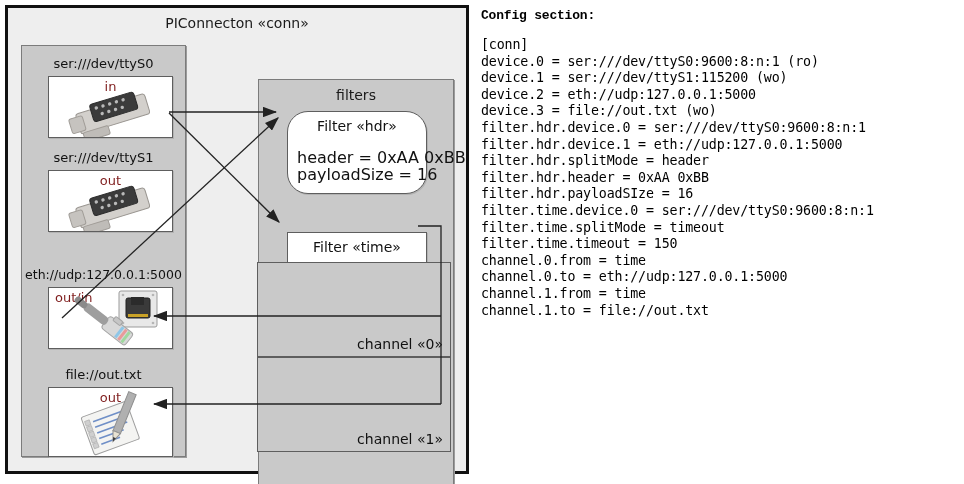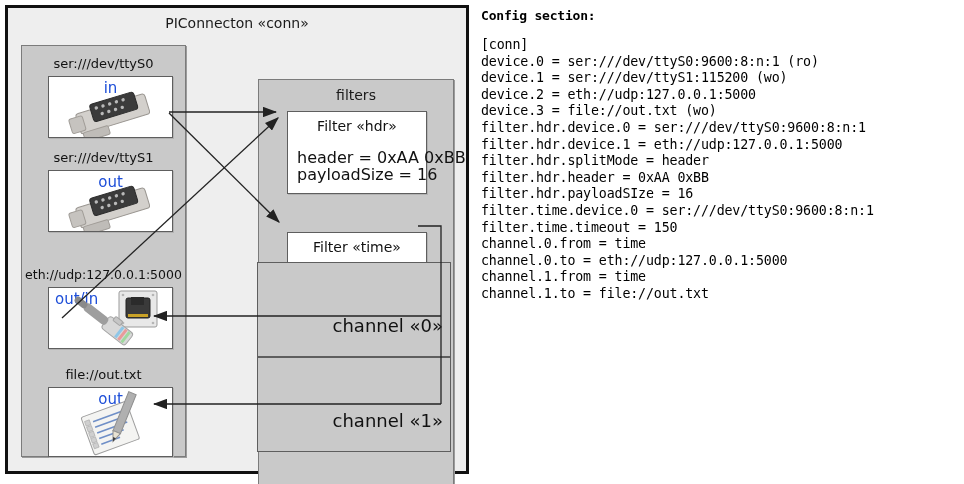--- a/index.html
+++ b/index.html
@@ -34,21 +34,21 @@
   .device-label{
     position:absolute;width:100%;text-align:center;
     font-size:13px;color:#111;left:0;
   }
   .device-box{
     position:absolute;background:#ffffff;
     border:1px solid #5e5e5e;box-shadow:1px 1px 0 #b2b2b2;
     box-sizing:border-box;overflow:hidden;
   }
   .device-dir{
-    position:absolute;font-size:15px;color:#1d4ed8;
+    position:absolute;font-size:13px;color:#7f1d1d;
   }
   .dir-center{left:0;width:100%;text-align:center;top:2px;}
   .dir-left{left:6px;top:2px;}
 
   
   .filter-box{
     position:absolute;background:#ffffff;
     border:1px solid #5e5e5e;box-shadow:1px 1px 0 #b2b2b2;
     box-sizing:border-box;
   }
@@ -59,33 +59,33 @@
   .filter-prop{
     position:absolute;left:9px;font-size:16px;color:#111;white-space:nowrap;
   }
 
   
   .channel-box{
     position:absolute;background:#c9c9c9;
     border:1px solid #5e5e5e;box-sizing:border-box;
   }
   .channel-label{
-    position:absolute;right:7px;bottom:20px;font-size:18px;color:#111;
+    position:absolute;right:7px;bottom:4px;font-size:14px;color:#111;
   }
 
   
   #arrow-layer{position:absolute;left:0;top:0;width:964px;height:484px;
                pointer-events:none;}
 
   
   #config-section{
     position:absolute;left:481px;top:8px;width:480px;
     font-family:"DejaVu Sans Mono",monospace;
   }
-  #config-heading{font-size:13px;font-weight:bold;color:#000;letter-spacing:-0.2px;}
+  #config-heading{font-size:13px;font-weight:bold;color:#000;letter-spacing:-0.2px;font-family:Liberation Mono, monospace;}
   #config-lines{margin-top:14px;}
   .cfg-line{font-size:13.3px;line-height:16.6px;color:#000;white-space:pre;letter-spacing:-0.15px;}
 </style>
 </head>
 <body>
 
 <div id="diagram-frame">
 
   <div id="diagram-title">PIConnecton «conn»</div>
 
@@ -191,21 +191,21 @@
             <polygon points="70.5,54 73.5,54 72,58" fill="#3a3a3a"></polygon>
           </g>
         </g>
       </svg>
     </div>
   </div>
 
   <div class="panel" id="filters-panel">
     <div id="filters-title">filters</div>
 
-    <div class="filter-box" style="left:28px;top:31px;width:140px;height:83px;">
+    <div class="filter-box" style="left:28px;top:31px;width:140px;height:83px;border-radius:21px;">
       <div class="filter-title">Filter «hdr»</div>
       <div class="filter-prop" style="top:36px;">header = 0xAA 0xBB</div>
       <div class="filter-prop" style="top:53px;">payloadSize = 16</div>
     </div>
 
     <div class="filter-box" style="left:28px;top:152px;width:140px;height:76px;">
       <div class="filter-title">Filter «time»</div>
       <div class="filter-prop" style="top:38px;">timeout = 150 ms</div>
     </div>
 
@@ -245,19 +245,20 @@
       <div class="cfg-line">device.0 = ser:///dev/ttyS0:9600:8:n:1 (ro)</div>
       <div class="cfg-line">device.1 = ser:///dev/ttyS1:115200 (wo)</div>
       <div class="cfg-line">device.2 = eth://udp:127.0.0.1:5000</div>
       <div class="cfg-line">device.3 = file://out.txt (wo)</div>
       <div class="cfg-line">filter.hdr.device.0 = ser:///dev/ttyS0:9600:8:n:1</div>
       <div class="cfg-line">filter.hdr.device.1 = eth://udp:127.0.0.1:5000</div>
       <div class="cfg-line">filter.hdr.splitMode = header</div>
       <div class="cfg-line">filter.hdr.header = 0xAA 0xBB</div>
       <div class="cfg-line">filter.hdr.payloadSIze = 16</div>
       <div class="cfg-line">filter.time.device.0 = ser:///dev/ttyS0:9600:8:n:1</div>
+      <div class="cfg-line">filter.time.splitMode = timeout</div>
       <div class="cfg-line">filter.time.timeout = 150</div>
       <div class="cfg-line">channel.0.from = time</div>
       <div class="cfg-line">channel.0.to = eth://udp:127.0.0.1:5000</div>
       <div class="cfg-line">channel.1.from = time</div>
       <div class="cfg-line">channel.1.to = file://out.txt</div>
     </div>
 </div>
 
 </body></html>

